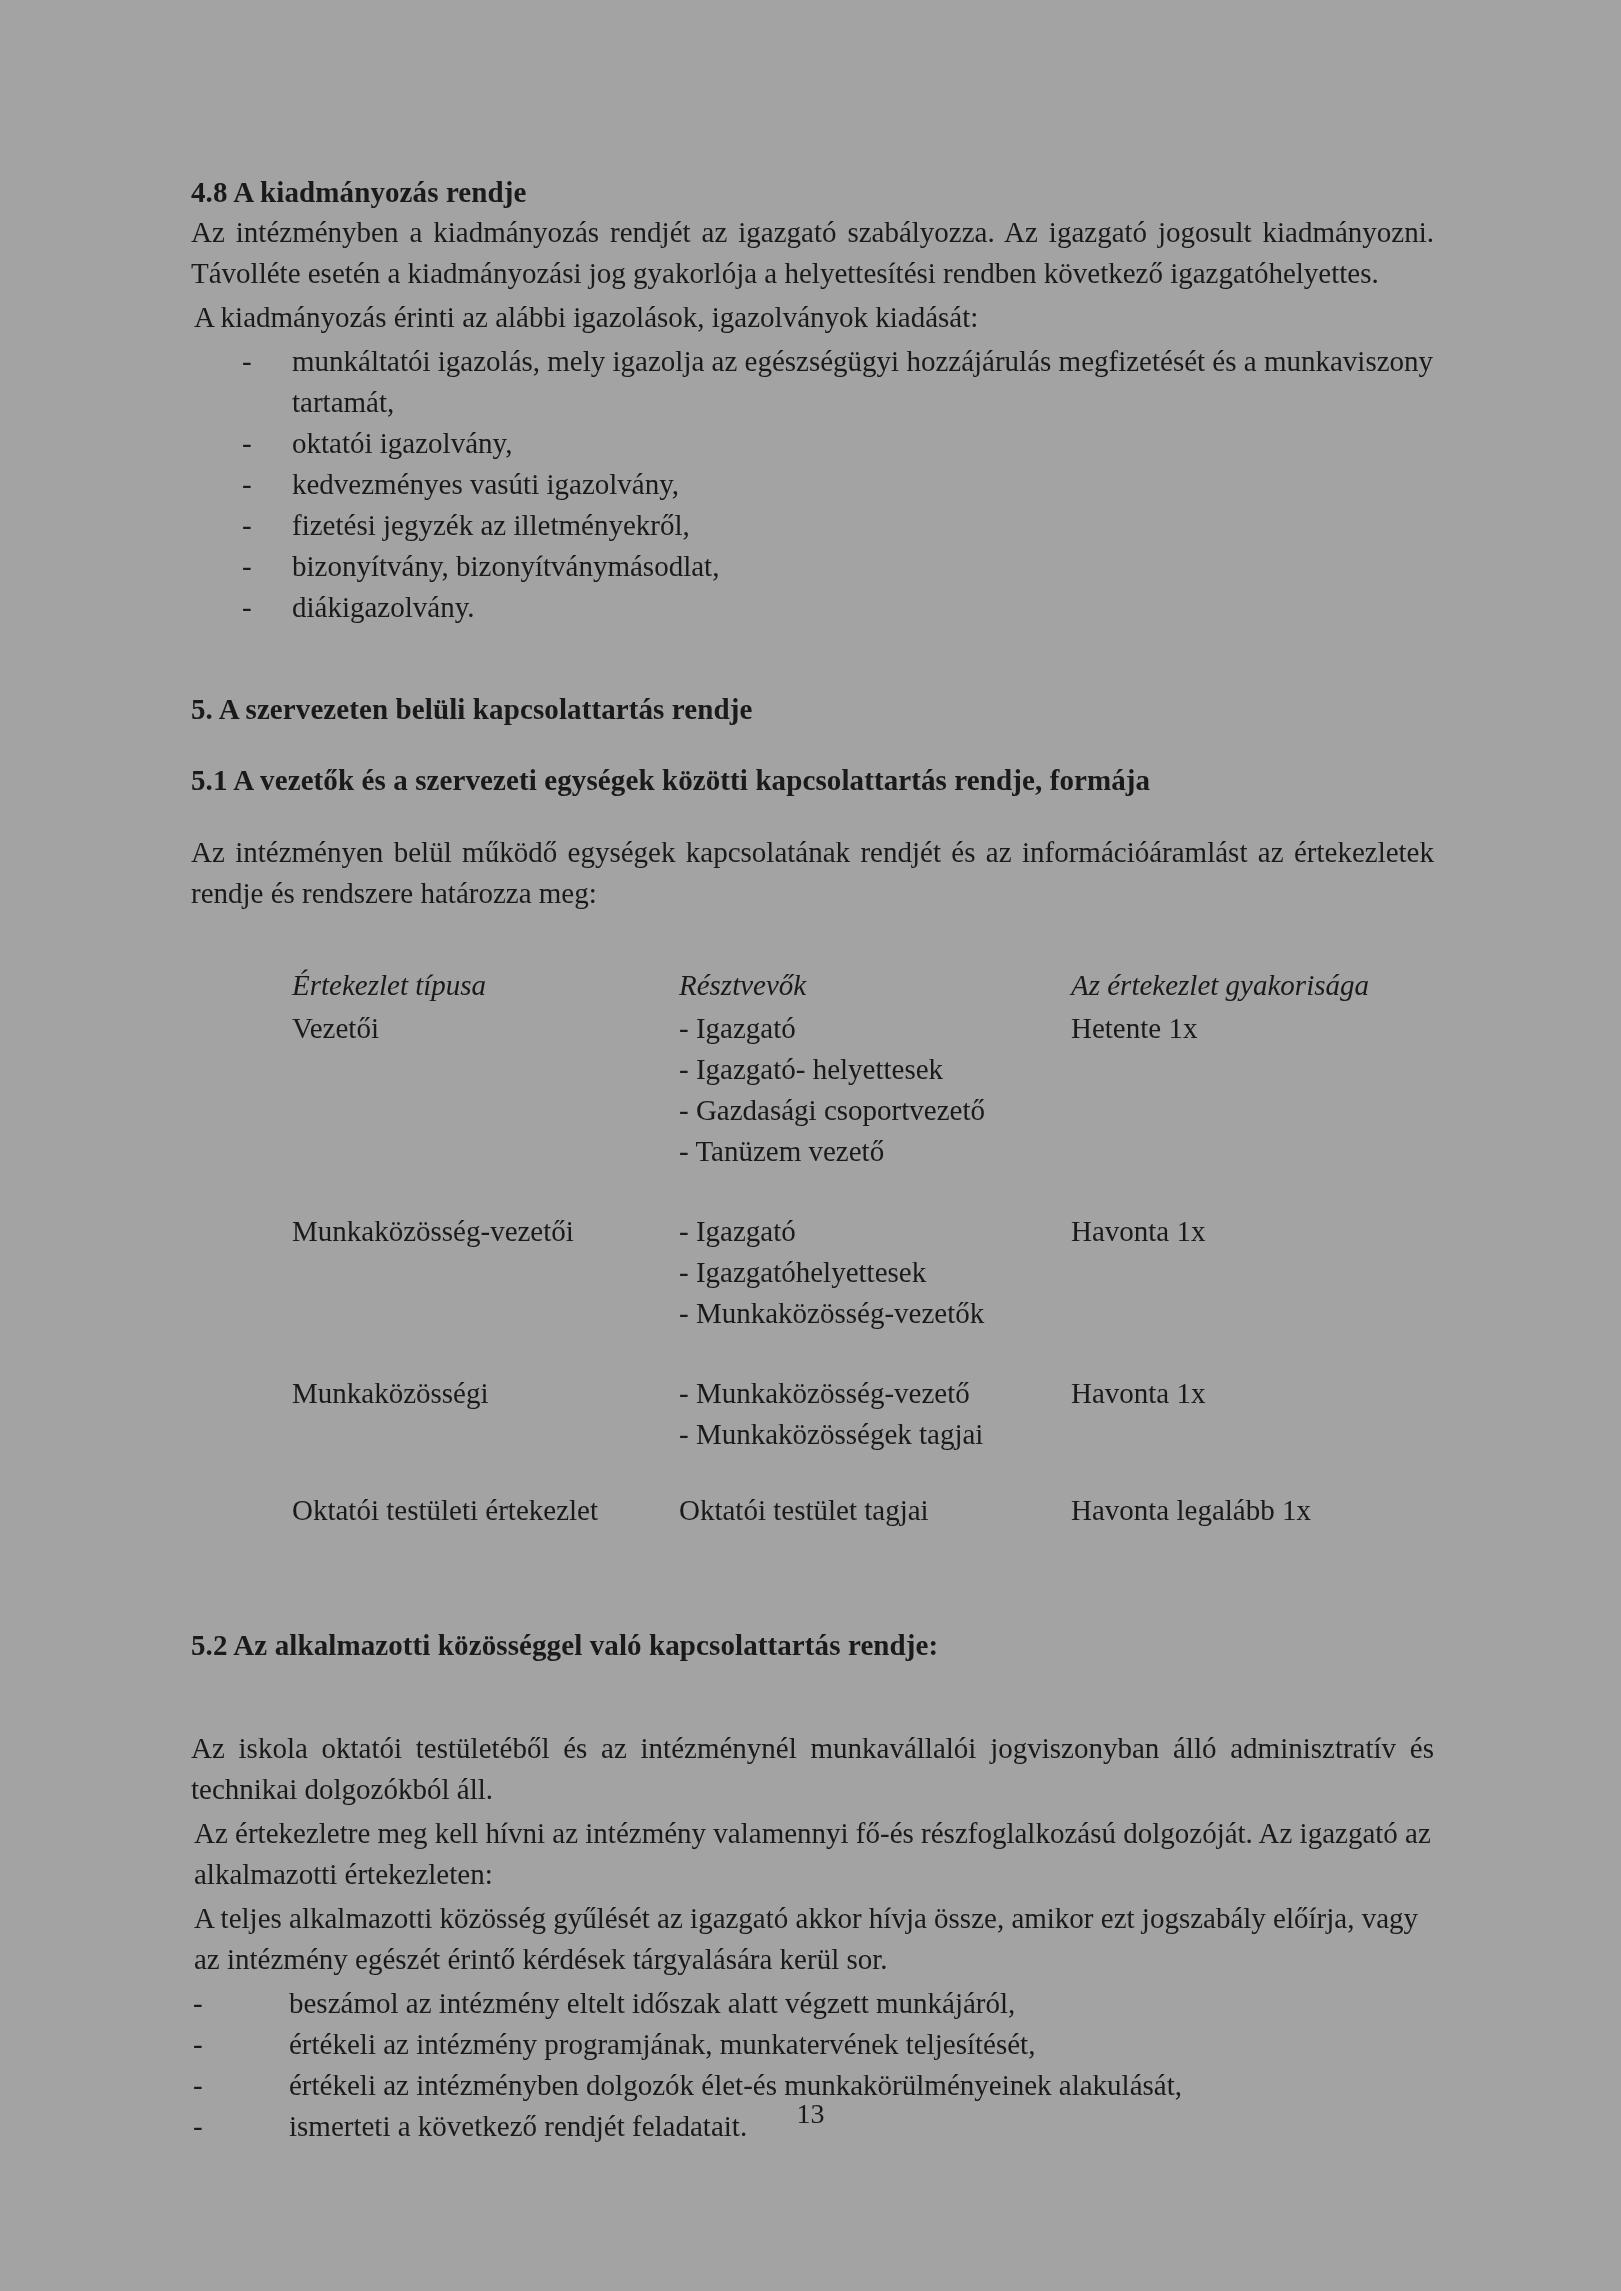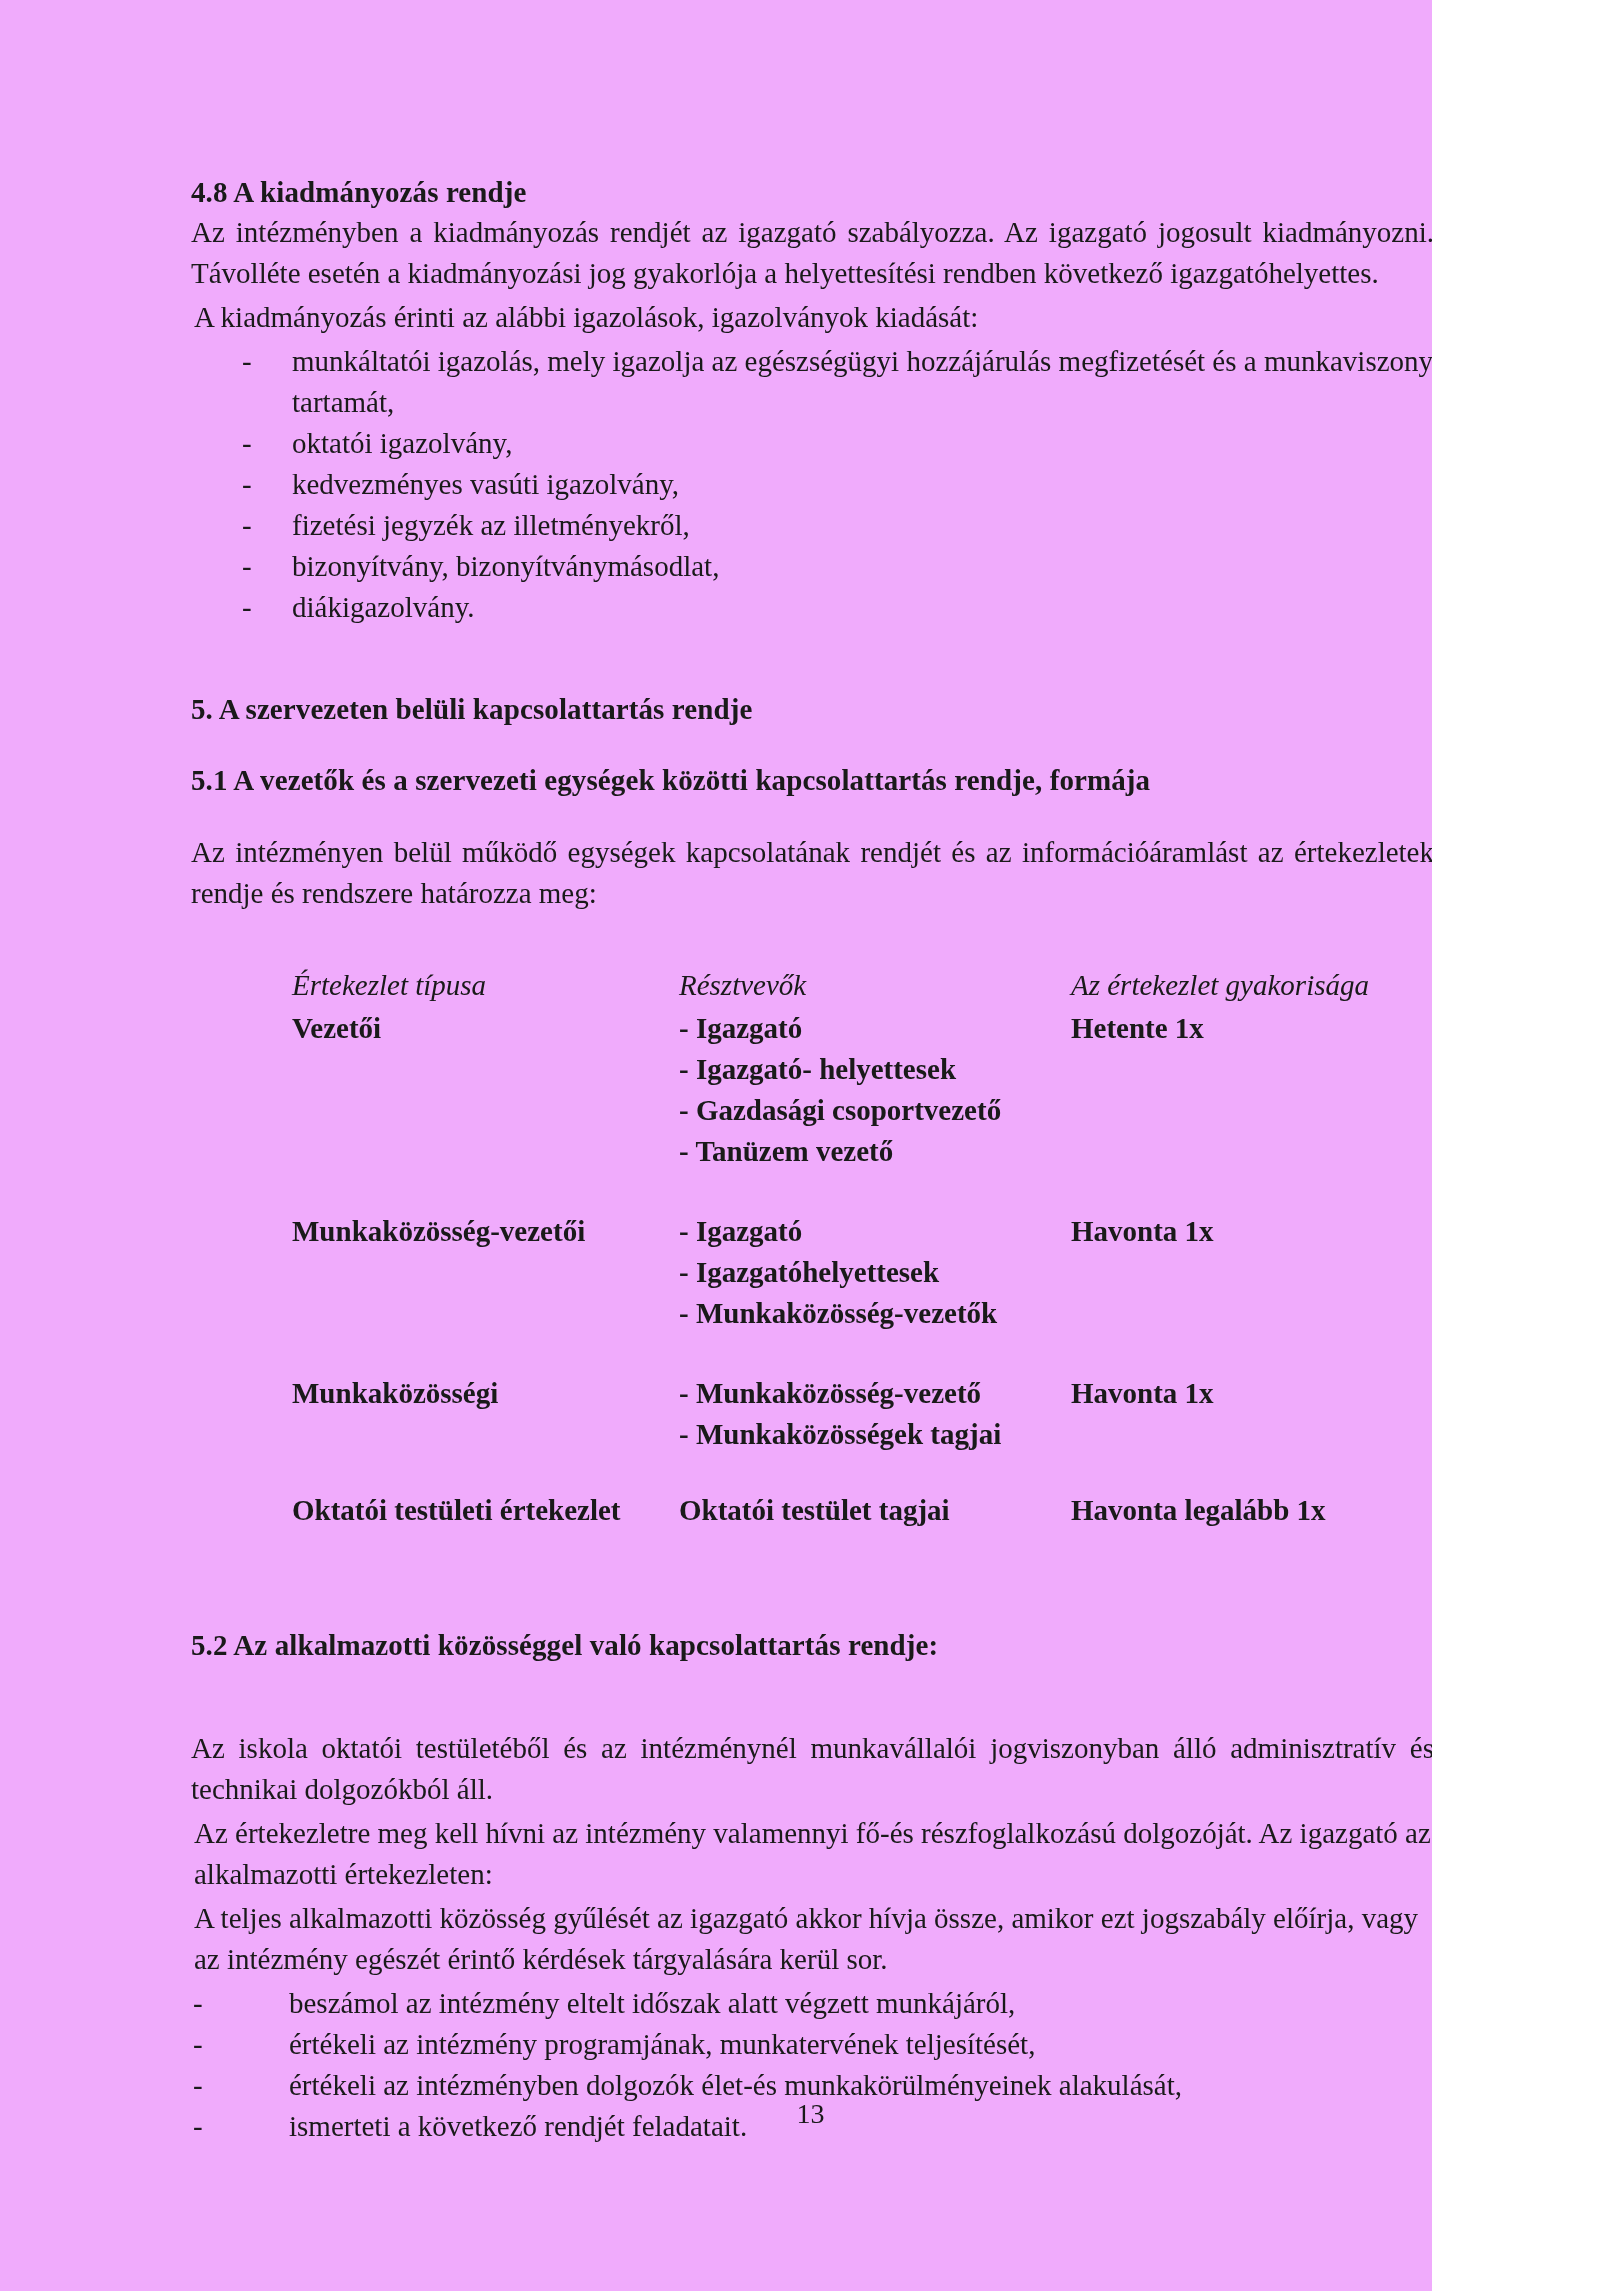--- a/index.html
+++ b/index.html
@@ -6,23 +6,23 @@
     margin: 0;
     padding: 0;
     background: #ffffff;
   }
   body {
     font-family: "Liberation Serif", "DejaVu Serif", serif;
     color: #1a1a1a;
   }
   .page {
     position: relative;
-    width: 1432px;
+    width: 1621px;
     height: 2292px;
-    background: #f0abfc;
+    background: #a3a3a3;
     overflow: hidden;
   }
   .content {
     position: absolute;
     left: 191px;
     top: 174px;
     width: 1243px;
   }
 
   
@@ -92,21 +92,20 @@
     padding: 0 0 2px 0;
     vertical-align: top;
     line-height: 1.40;
   }
   .meet-table td {
     font-size: 29px;
     text-align: left;
     padding: 0;
     vertical-align: top;
     line-height: 1.415;
-    font-weight: bold;
   }
   .meet-table td .cellline { display: block; }
   .row-gap td { padding-bottom: 39px; }
   .row-gap2 td { padding-bottom: 35px; }
 
   .pageno {
     position: absolute;
     left: 0;
     top: 2100px;
     width: 1621px;

